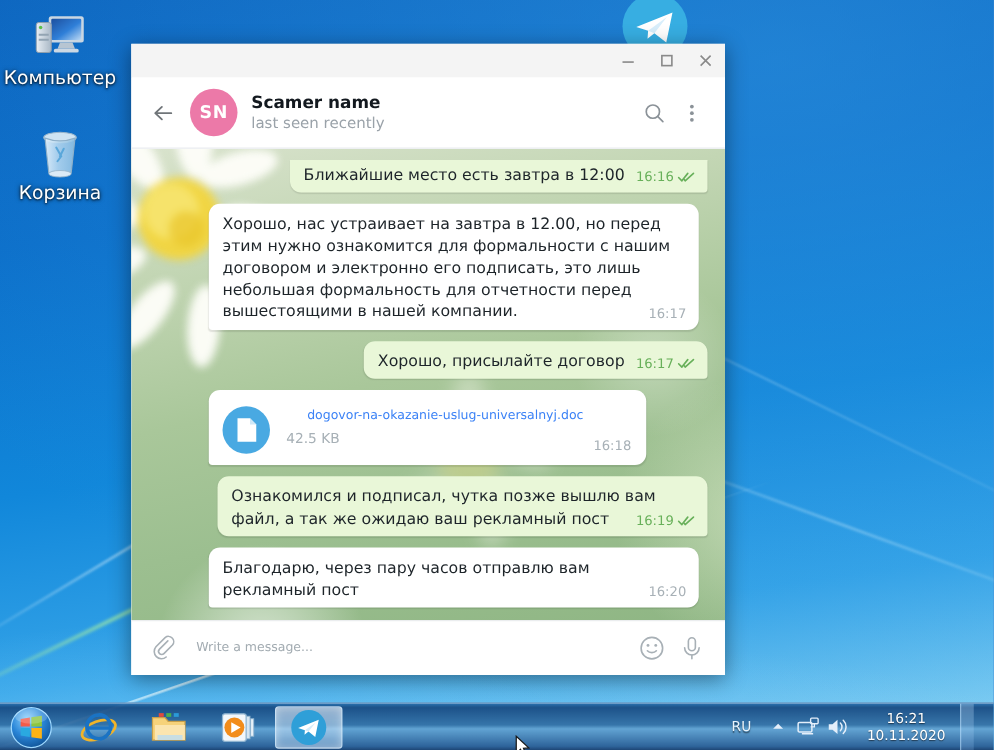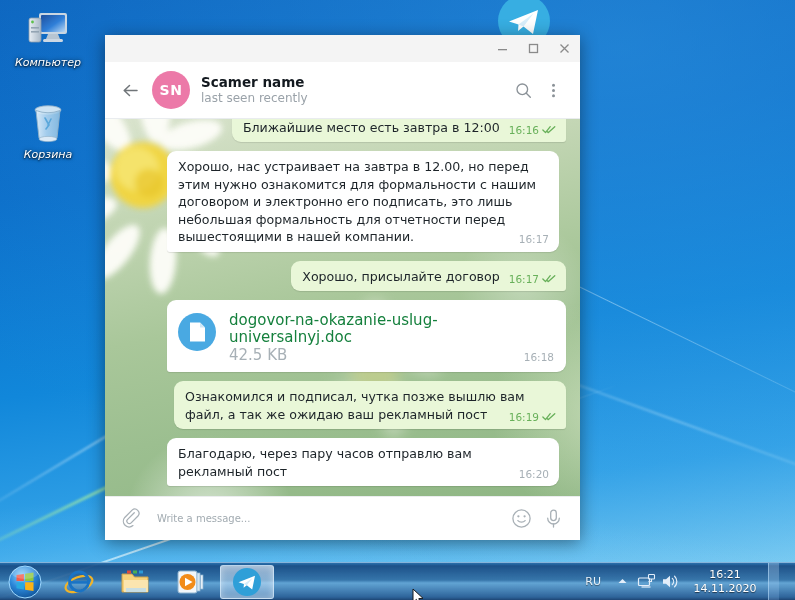--- a/index.html
+++ b/index.html
@@ -44,23 +44,22 @@
   }
   .ray5 {
     left:430px; top:330px; width:520px; height:2px;
     background:linear-gradient(90deg,rgba(255,255,255,0) 0%,rgba(215,242,255,.38) 50%,rgba(255,255,255,0) 100%);
     transform:rotate(20deg); filter:blur(1px);
   }
 
   
   .desk-icon {
     position:absolute; width:92px; text-align:center;
-    color:#fff; font-size:11px; line-height:13px;
+    color:#fff; font-size:15px; line-height:13px;
     text-shadow:0 1px 2px rgba(0,0,0,.85),0 0 4px rgba(0,0,0,.6);
-    font-style:italic;
   }
   .desk-icon .glyph { height:46px; display:flex; align-items:center; justify-content:center; }
   .desk-icon .cap { margin-top:2px; }
   #icon-computer { left:2px; top:8px; }
   #icon-recycle  { left:2px; top:100px; }
 
   
   #tg-logo-bg { position:absolute; left:497px; top:-6px; width:54px; height:54px; }
 
   
@@ -141,22 +140,22 @@
   .doc-bubble {
     background:#fff; border-radius:9px; border-bottom-left-radius:3px;
     padding:11px 12px 9px 11px; display:flex; align-items:flex-start;
     min-width:350px; box-shadow:0 1px 1px rgba(0,0,0,.10);
   }
   #doc-circle {
     width:38px; height:38px; border-radius:50%; background:#49a9e2;
     display:flex; align-items:center; justify-content:center; flex:none; margin-right:13px; margin-top:2px;
   }
   .doc-text { flex:1; padding-top:1px; }
-  #doc-name { font-size:15px; color:#15803d; line-height:17px; }
-  #doc-size { font-size:15px; color:#a7b0b6; line-height:15px; margin-top:2px; }
+  #doc-name { font-size:10px; color:#3b82f6; line-height:17px;text-align:right; }
+  #doc-size { font-size:11px; color:#a7b0b6; line-height:15px; margin-top:2px; }
   #doc-time { font-size:10.5px; color:#a7b0b6; align-self:flex-end; margin-left:8px; }
 
   
   #composer {
     height:44px; background:#fff; display:flex; align-items:center;
     padding:0 13px; flex:none; border-top:1px solid #ebedef;
   }
   #attach-btn { width:26px; height:26px; display:flex; align-items:center; justify-content:center; color:#a8b0b6; flex:none; }
   #msg-input {
     flex:1; border:none; outline:none; font-family:"DejaVu Sans", sans-serif;
@@ -494,21 +493,21 @@
       </svg>
     </div>
     <div class="tray-ic">
       <svg width="19" height="17" viewBox="0 0 19 17">
         <path d="M2 6.3 h3 L9 2.8 v11.4 L5 10.7 H2Z" fill="currentColor"></path>
         <path d="M11.3 5.4 a4.4 4.4 0 0 1 0 6.2 M13.6 3.2 a7.4 7.4 0 0 1 0 10.6" fill="none" stroke="currentColor" stroke-width="1.2" stroke-linecap="round"></path>
       </svg>
     </div>
     <div id="clock">
       <div>16:21</div>
-      <div>14.11.2020</div>
+      <div>10.11.2020</div>
     </div>
     <div id="show-desktop"></div>
   </div>
 </div>
 
 <svg id="cursor" viewBox="0 0 12 19">
   <path d="M1 1 L1 14.5 L4.4 11.4 L6.6 16.6 L8.9 15.6 L6.8 10.6 L11 10.3Z" fill="#fff" stroke="#1a1a1a" stroke-width="1"></path>
 </svg>
 
 </body></html>

